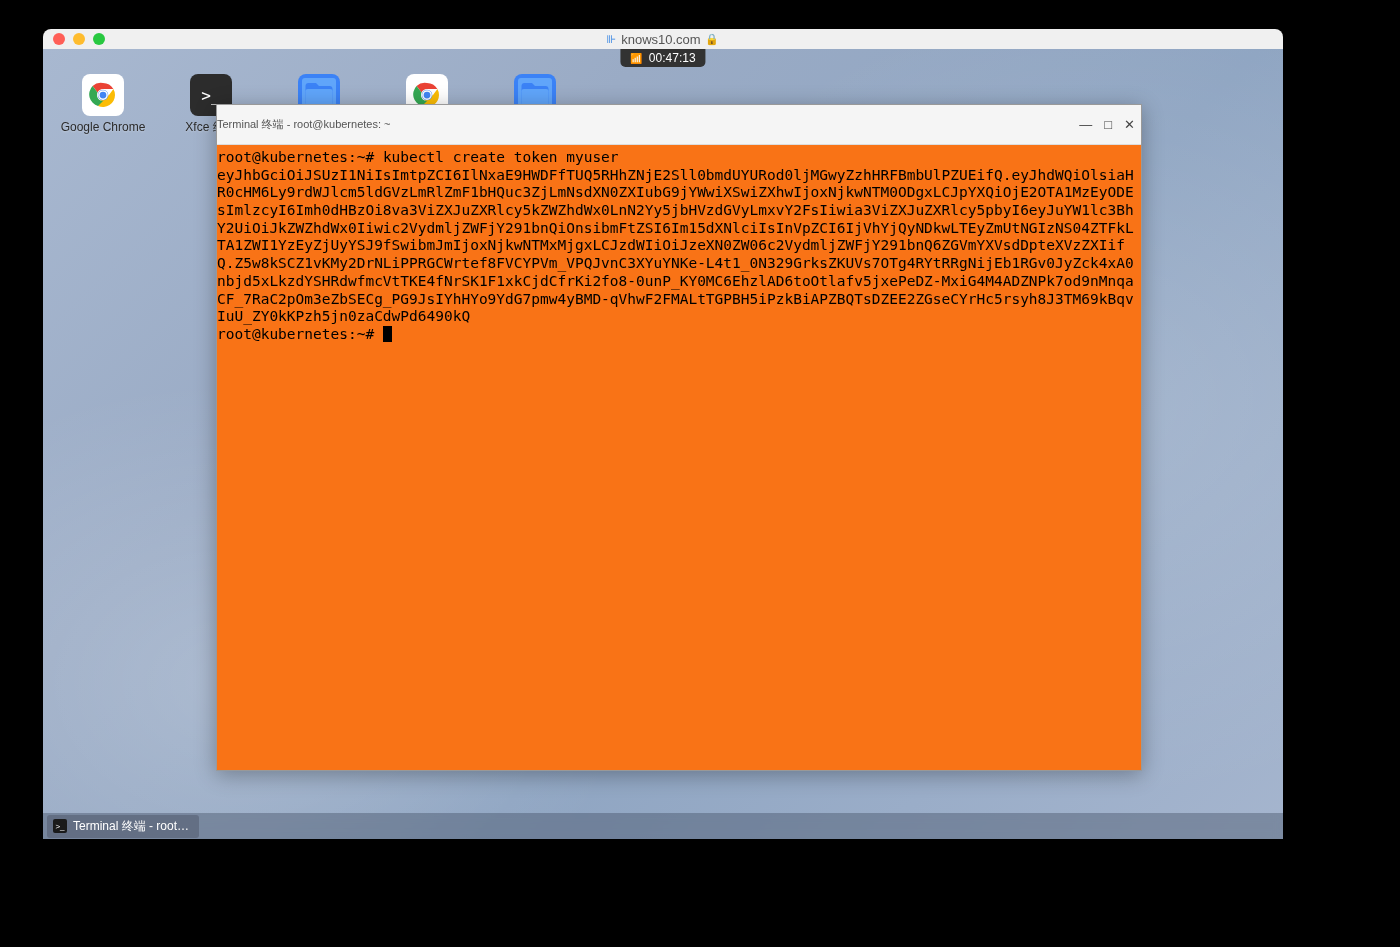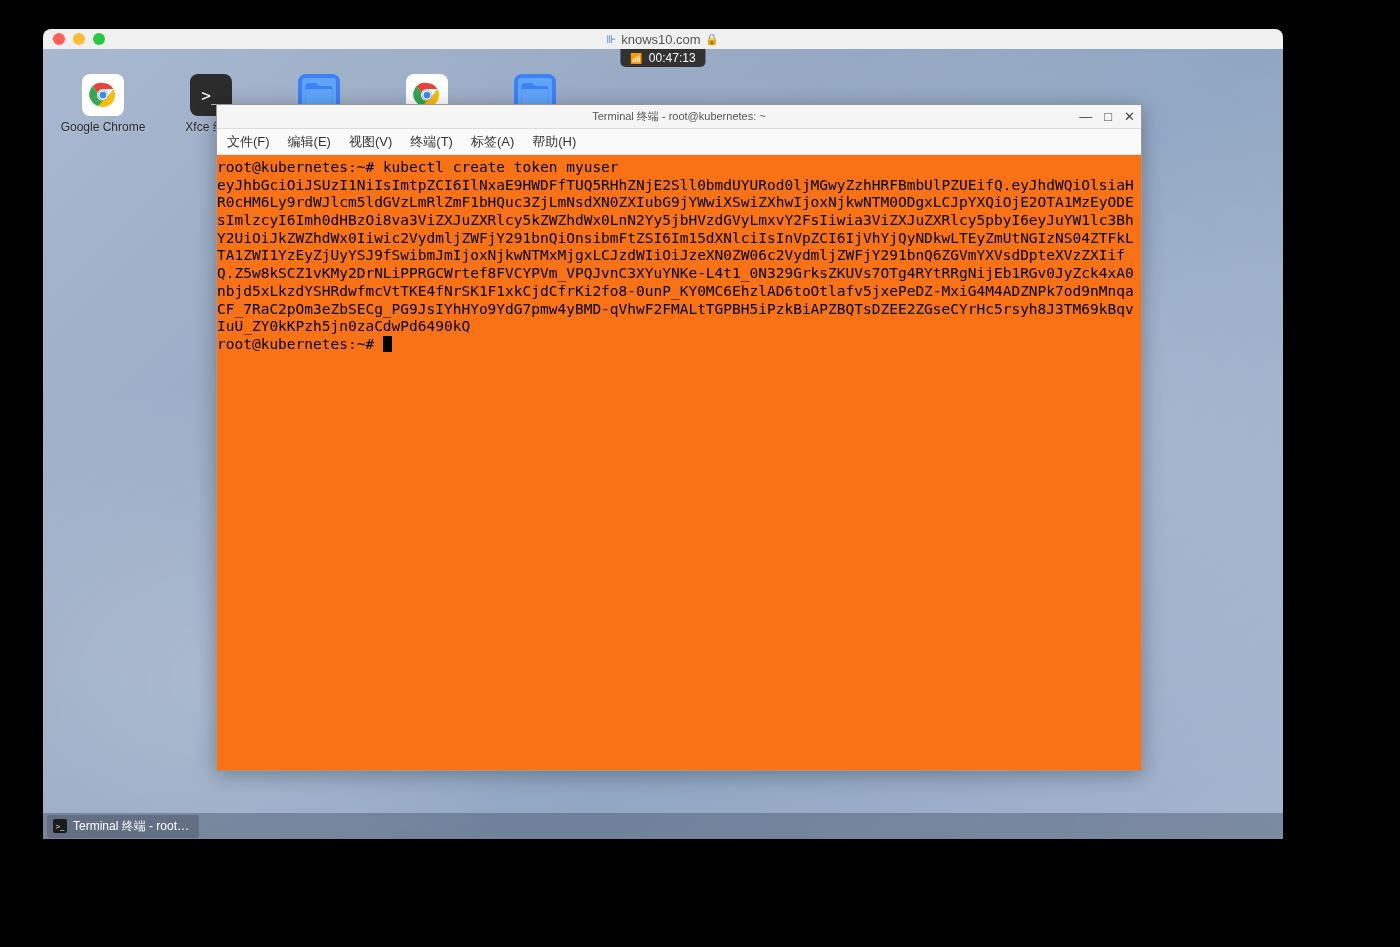--- a/index.html
+++ b/index.html
@@ -152,26 +152,26 @@
       left: 173px;
       width: 926px;
       height: 667px;
       background: #fff;
       border: 1px solid #999;
       box-shadow: 0 4px 20px rgba(0,0,0,0.3);
       display: flex;
       flex-direction: column;
     }
     .terminal-titlebar {
-      height: 24px;
+      height: 40px;
       background: #f5f5f5;
       border-bottom: 1px solid #ddd;
       display: flex;
       align-items: center;
-      justify-content: center;
+      justify-content: flex-start;
       position: relative;
       font-size: 11px;
       color: #555;
     }
     .window-controls {
       position: absolute;
       right: 6px;
       display: flex;
       gap: 12px;
       font-size: 13px;
@@ -325,28 +325,20 @@
 
   <div class="terminal-window">
     <div class="terminal-titlebar">
       <span>Terminal 终端 - root@kubernetes: ~</span>
       <div class="window-controls">
         <span>—</span>
         <span>□</span>
         <span>✕</span>
       </div>
     </div>
-    <div class="terminal-menubar">
-      <span>文件(F)</span>
-      <span>编辑(E)</span>
-      <span>视图(V)</span>
-      <span>终端(T)</span>
-      <span>标签(A)</span>
-      <span>帮助(H)</span>
-    </div>
     <div class="terminal-body"><span>root@kubernetes:~# </span><span>kubectl create token myuser</span>
 <span>eyJhbGciOiJSUzI1NiIsImtpZCI6IlNxaE9HWDFfTUQ5RHhZNjE2Sll0bmdUYURod0ljMGwyZzhHRFBmbUlPZUEifQ.eyJhdWQiOlsiaHR0cHM6Ly9rdWJlcm5ldGVzLmRlZmF1bHQuc3ZjLmNsdXN0ZXIubG9jYWwiXSwiZXhwIjoxNjkwNTM0ODgxLCJpYXQiOjE2OTA1MzEyODEsImlzcyI6Imh0dHBzOi8va3ViZXJuZXRlcy5kZWZhdWx0LnN2Yy5jbHVzdGVyLmxvY2FsIiwia3ViZXJuZXRlcy5pbyI6eyJuYW1lc3BhY2UiOiJkZWZhdWx0Iiwic2VydmljZWFjY291bnQiOnsibmFtZSI6Im15dXNlciIsInVpZCI6IjVhYjQyNDkwLTEyZmUtNGIzNS04ZTFkLTA1ZWI1YzEyZjUyYSJ9fSwibmJmIjoxNjkwNTMxMjgxLCJzdWIiOiJzeXN0ZW06c2VydmljZWFjY291bnQ6ZGVmYXVsdDpteXVzZXIifQ.Z5w8kSCZ1vKMy2DrNLiPPRGCWrtef8FVCYPVm_VPQJvnC3XYuYNKe-L4t1_0N329GrksZKUVs7OTg4RYtRRgNijEb1RGv0JyZck4xA0nbjd5xLkzdYSHRdwfmcVtTKE4fNrSK1F1xkCjdCfrKi2fo8-0unP_KY0MC6EhzlAD6toOtlafv5jxePeDZ-MxiG4M4ADZNPk7od9nMnqaCF_7RaC2pOm3eZbSECg_PG9JsIYhHYo9YdG7pmw4yBMD-qVhwF2FMALtTGPBH5iPzkBiAPZBQTsDZEE2ZGseCYrHc5rsyh8J3TM69kBqvIuU_ZY0kKPzh5jn0zaCdwPd6490kQ</span>
 <span>root@kubernetes:~# </span><span class="cursor-block"></span></div>
   </div>
 
   <div class="taskbar">
     <div class="taskbar-item">
       <div class="taskbar-item-icon">&gt;_</div>
       <span>Terminal 终端 - root…</span>
     </div>

